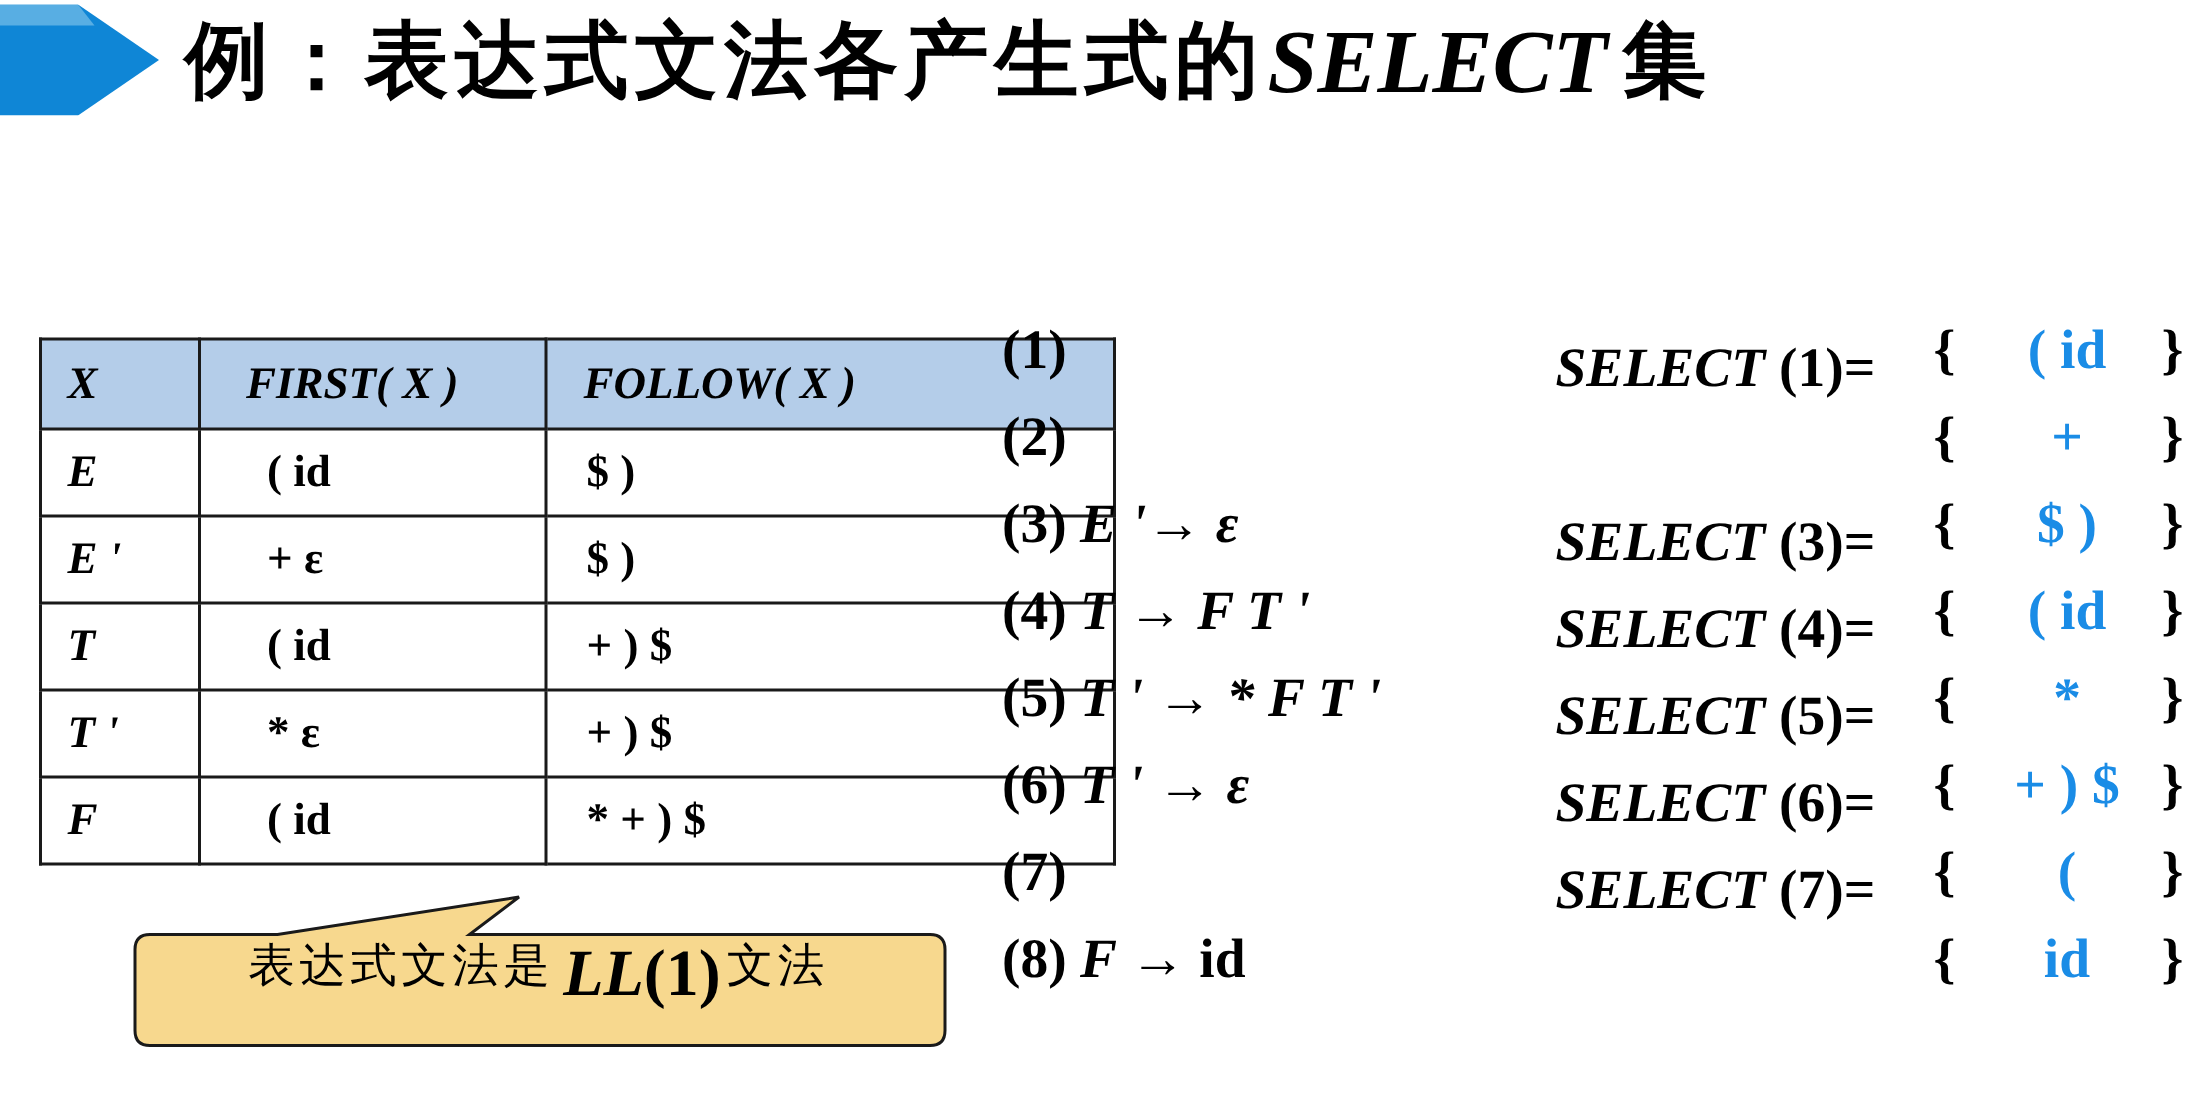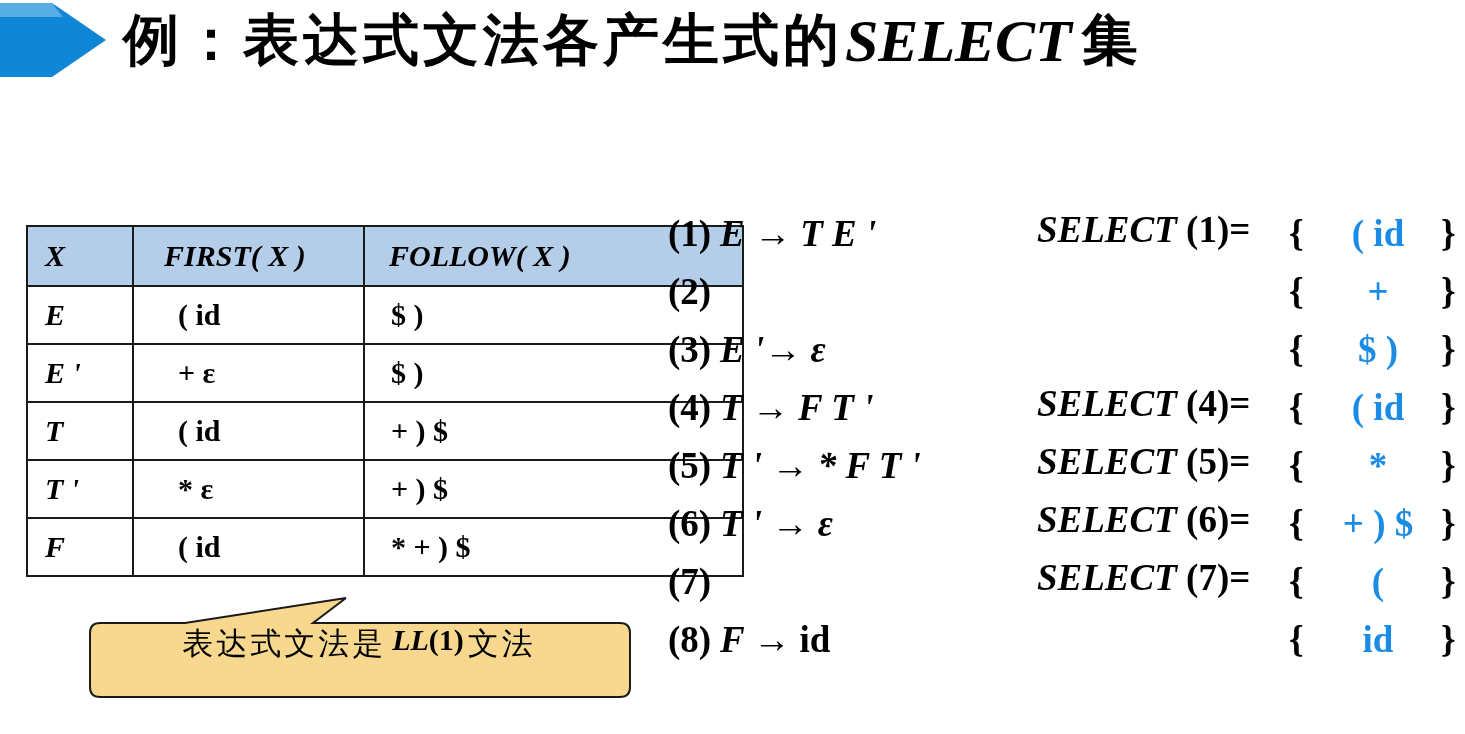--- a/index.html
+++ b/index.html
@@ -17,29 +17,29 @@
   table.ff th { background:#b4cde9; height:58px; font-style:italic; }
   table.ff .c0 { width:87px; padding-left:17px; font-style:italic; }
   table.ff .c1 { width:185px; padding-left:44px; }
   table.ff th.c1 { padding-left:30px; }
   table.ff .c2 { width:351px; padding-left:26px; }
   table.ff th.c2 { padding-left:24px; }
 
   .callout { position:absolute; left:88px; top:592px; width:545px; height:108px; }
   .callout-text { position:absolute; left:88px; top:623px; width:542px; height:74px; display:flex; align-items:flex-start; justify-content:center;
                   font-family:"DejaVu Serif", serif; font-size:31px; letter-spacing:3px; white-space:nowrap; }
-  .callout-text .ll { font-family:"Liberation Serif", serif; font-weight:bold; font-style:italic; font-size:30px; letter-spacing:0; margin:0 4px 0 6px; }
+  .callout-text .ll { font-family:"Liberation Serif", serif; font-weight:bold; font-style:italic; font-size:44px; letter-spacing:0; margin:0 4px 0 6px; }
   .callout-text .ll b { font-style:normal; }
 
   .prods { position:absolute; left:668px; top:204px; width:797px; }
   .prod { position:relative; height:58px; font-family:"Liberation Serif", serif; font-weight:bold; font-size:37px; white-space:nowrap; }
   .prod .num { position:absolute; left:0; top:8px; }
   .prod .rule { position:absolute; left:52px; top:8px; font-style:italic; }
   .prod .rule .up { font-style:normal; }
-  .prod .sel { position:absolute; left:369px; top:4px; }
+  .prod .sel { position:absolute; left:369px; top:20px; }
   .prod .sel .kw { font-style:italic; }
   .prod .set { position:absolute; left:621px; top:8px; width:176px; }
   .prod .lb { position:absolute; left:0; }
   .prod .rb { position:absolute; left:152px; }
   .prod .members { position:absolute; left:26px; width:126px; text-align:center; color:#1a8ce6; }
 </style>
 </head>
 <body>
 
 <svg class="banner" viewBox="0 0 106 74">
@@ -95,39 +95,39 @@
 </svg>
 <div class="callout-text">
   <span>表达式文法是</span>
   <span class="ll"><span>LL</span><b>(1)</b></span>
   <span>文法</span>
 </div>
 
 <div class="prods">
   <div class="prod">
     <span class="num">(1)</span>
-    <span class="rule"><span>E</span> <span class="up">→</span> <span>T E '</span></span>
     <span class="sel"><span class="kw">SELECT</span> <span>(1)=</span></span>
     <span class="set">
         <span class="lb">{</span>
         <span class="members">(  id</span>
         <span class="rb">}</span>
       </span>
   </div>
   <div class="prod">
     <span class="num">(2)</span>
     <span class="set">
         <span class="lb">{</span>
         <span class="members">+</span>
         <span class="rb">}</span>
       </span>
   </div>
   <div class="prod">
     <span class="num">(3)</span>
     <span class="rule"><span>E '</span><span class="up">→</span> <span>ε</span></span>
+    <span class="sel"><span class="kw">SELECT</span> <span>(3)=</span></span>
     <span class="set">
         <span class="lb">{</span>
         <span class="members">$  )</span>
         <span class="rb">}</span>
       </span>
   </div>
   <div class="prod">
     <span class="num">(4)</span>
     <span class="rule"><span>T</span> <span class="up">→</span> <span>F T '</span></span>
     <span class="sel"><span class="kw">SELECT</span> <span>(4)=</span></span>

